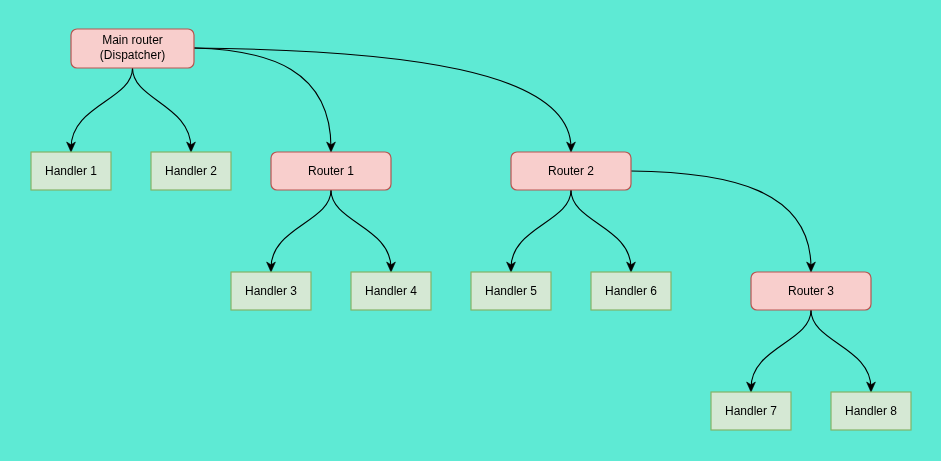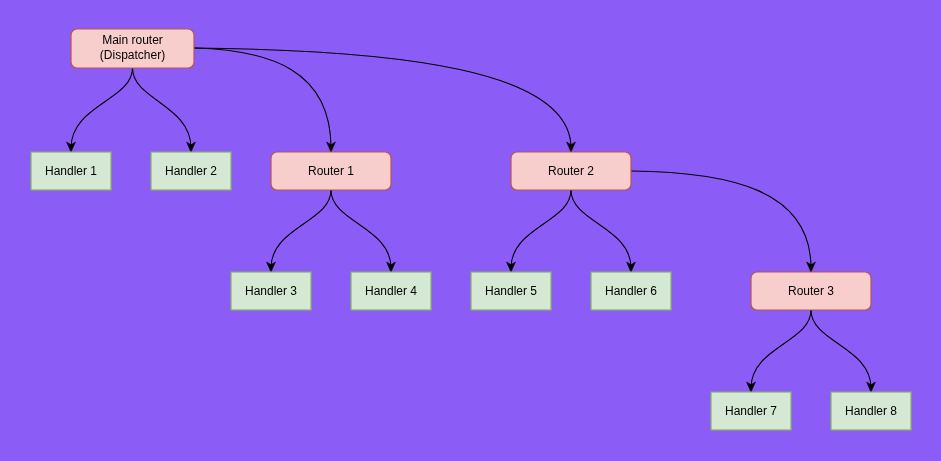--- a/index.html
+++ b/index.html
@@ -11,21 +11,21 @@
   body {
     width: 941px;
     height: 461px;
     font-family: "Liberation Sans", sans-serif;
     overflow: hidden;
   }
   #diagram-canvas {
     position: relative;
     width: 941px;
     height: 461px;
-    background: #8b5cf6;
+    background: #5eead4;
   }
   svg#diagram-svg {
     position: absolute;
     left: 0;
     top: 0;
     width: 941px;
     height: 461px;
     display: block;
   }
   .node-label {

